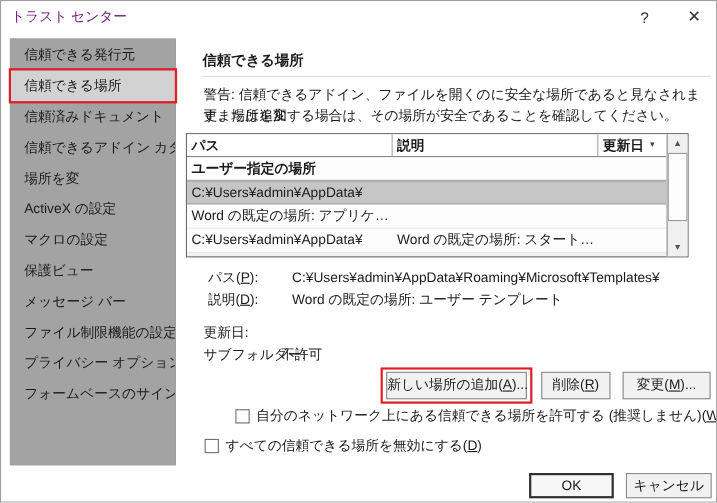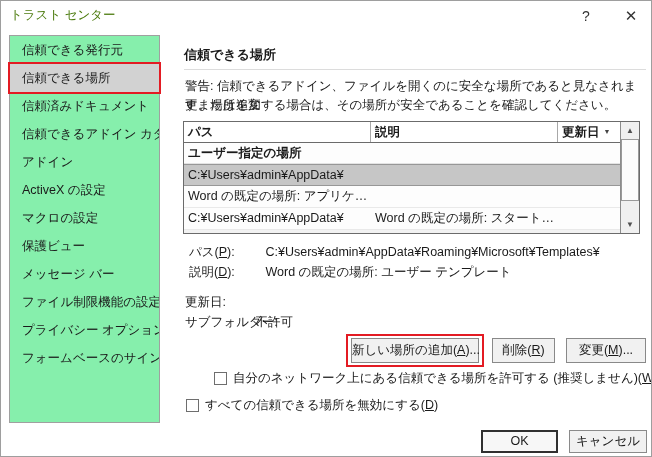--- a/index.html
+++ b/index.html
@@ -3,41 +3,41 @@
 <meta charset="utf-8">
 <style>
   * { margin:0; padding:0; box-sizing:border-box; }
   html,body { background:#fff; }
   body { font-family:"Liberation Sans","DejaVu Sans",sans-serif; color:#1a1a1a; }
 
   .dialog { position:relative; width:652px; height:457px; background:#ffffff;
             border:1px solid #9e9e9e; overflow:hidden; font-size:12.5px; }
 
   
-  .title { position:absolute; left:9px; top:6px; font-size:12.5px; color:#4d7c0f; }
+  .title { position:absolute; left:9px; top:6px; font-size:12.5px; color:#701a75; }
   .tb-btn { position:absolute; top:2px; width:38px; height:26px; line-height:26px;
             text-align:center; font-size:14px; color:#333; cursor:default; }
   .tb-help { left:566px; }
   .tb-close { left:611px; font-size:15px; }
 
   
   .sidebar { position:absolute; left:8px; top:34px; width:151px; height:388px;
-             background:#86efac; border:1px solid #a0a0a0; }
+             background:#a3a3a3; border:1px solid #a0a0a0; }
   .sb-item { height:28px; line-height:28px; padding-left:12px; white-space:nowrap;
              overflow:hidden; font-size:12.5px; }
   .sb-item.selected { background:var(--sel-sb,#d2d2d2); outline:2px solid var(--red,#e31b23); }
 
   
   .section-title { position:absolute; left:183px; top:45px; font-weight:bold; font-size:13px; }
   .rule { position:absolute; left:183px; top:68px; width:462px; height:1px; background:#dcdcdc; }
   .warn { position:absolute; left:184px; width:462px; line-height:19px; font-size:12.5px; }
   .warn1 { top:76px; } .warn2 { top:95px; }
 
   
-  .tbl { position:absolute; left:182px; top:120px; width:457px; height:113px;
+  .tbl { position:absolute; left:168px; top:120px; width:457px; height:113px;
          border:1px solid #6b6b6b; display:flex; background:#f2f2f2; }
   .tcontent { flex:1; display:flex; flex-direction:column; overflow:hidden; }
   .thead { display:flex; height:21px; background:#ffffff; border-bottom:1px solid #6b6b6b;
            font-weight:bold; }
   .th { line-height:20px; padding-left:4px; white-space:nowrap; overflow:hidden; }
   .th-path { width:187px; border-right:1px solid #a8a8a8; }
   .th-desc { width:187px; border-right:1px solid #a8a8a8; }
   .th-mod  { flex:1; }
   .sort-arrow { font-size:7px; color:#444; vertical-align:2px; margin-left:4px; }
   .tgroup { height:21px; line-height:21px; font-weight:bold; padding-left:4px;
@@ -101,21 +101,21 @@
   </div>
   <div class="tb-btn tb-close">
     <span>✕</span>
   </div>
 
   <div class="sidebar">
     <div class="sb-item">信頼できる発行元</div>
     <div class="sb-item selected">信頼できる場所</div>
     <div class="sb-item">信頼済みドキュメント</div>
     <div class="sb-item">信頼できるアドイン カタログ</div>
-    <div class="sb-item">アドイン</div>
+    <div class="sb-item">場所を変</div>
     <div class="sb-item">ActiveX の設定</div>
     <div class="sb-item">マクロの設定</div>
     <div class="sb-item">保護ビュー</div>
     <div class="sb-item">メッセージ バー</div>
     <div class="sb-item">ファイル制限機能の設定</div>
     <div class="sb-item">プライバシー オプション</div>
     <div class="sb-item">フォームベースのサインイン</div>
   </div>
 
   <div class="section-title">信頼できる場所</div>

